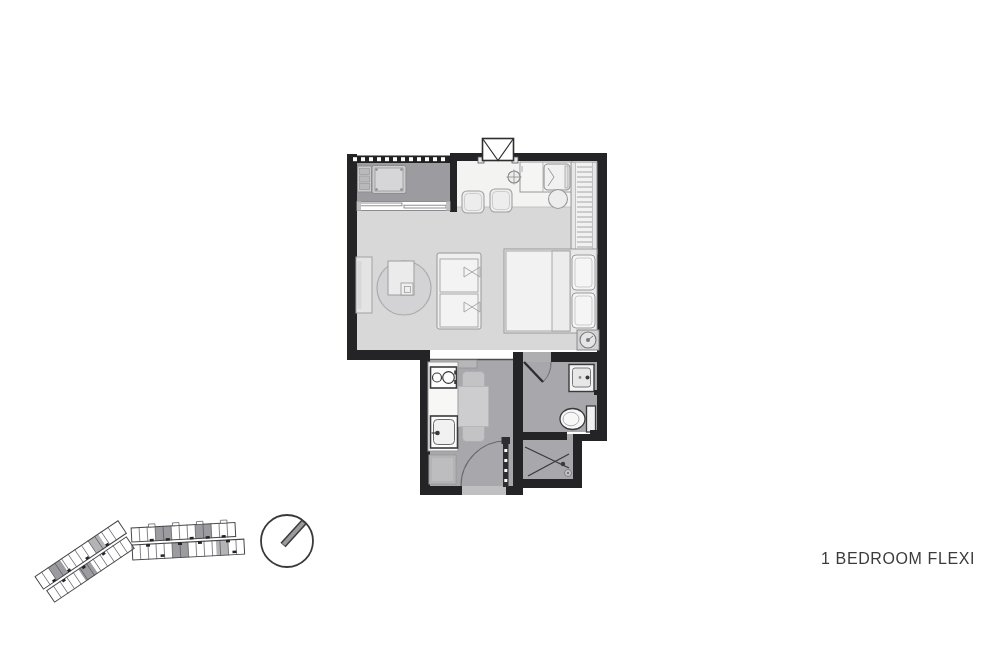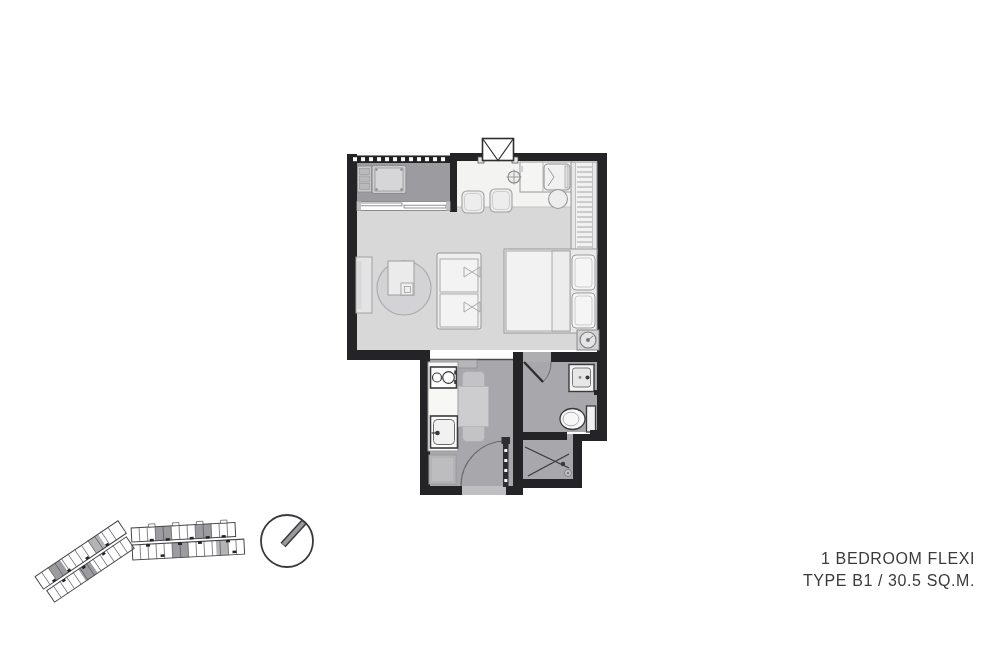--- a/index.html
+++ b/index.html
@@ -284,16 +284,15 @@
 
   <g>
     <circle cx="287" cy="541" r="26" fill="#ffffff" stroke="#3a3a3c" stroke-width="1.8"></circle>
     <line x1="283" y1="545" x2="304" y2="522" stroke="#3a3a3c" stroke-width="7"></line>
     <line x1="283.5" y1="544.5" x2="303.5" y2="522.5" stroke="#9a9a9e" stroke-width="4"></line>
   </g>
 </svg>
 
 <div class="caption">
   <span class="l1">1 BEDROOM FLEXI</span>
-  <span class="l2">TYPE B1 / 30.5 SQ.M.</span>
 </div>
 
 </div>
 
 </body></html>

